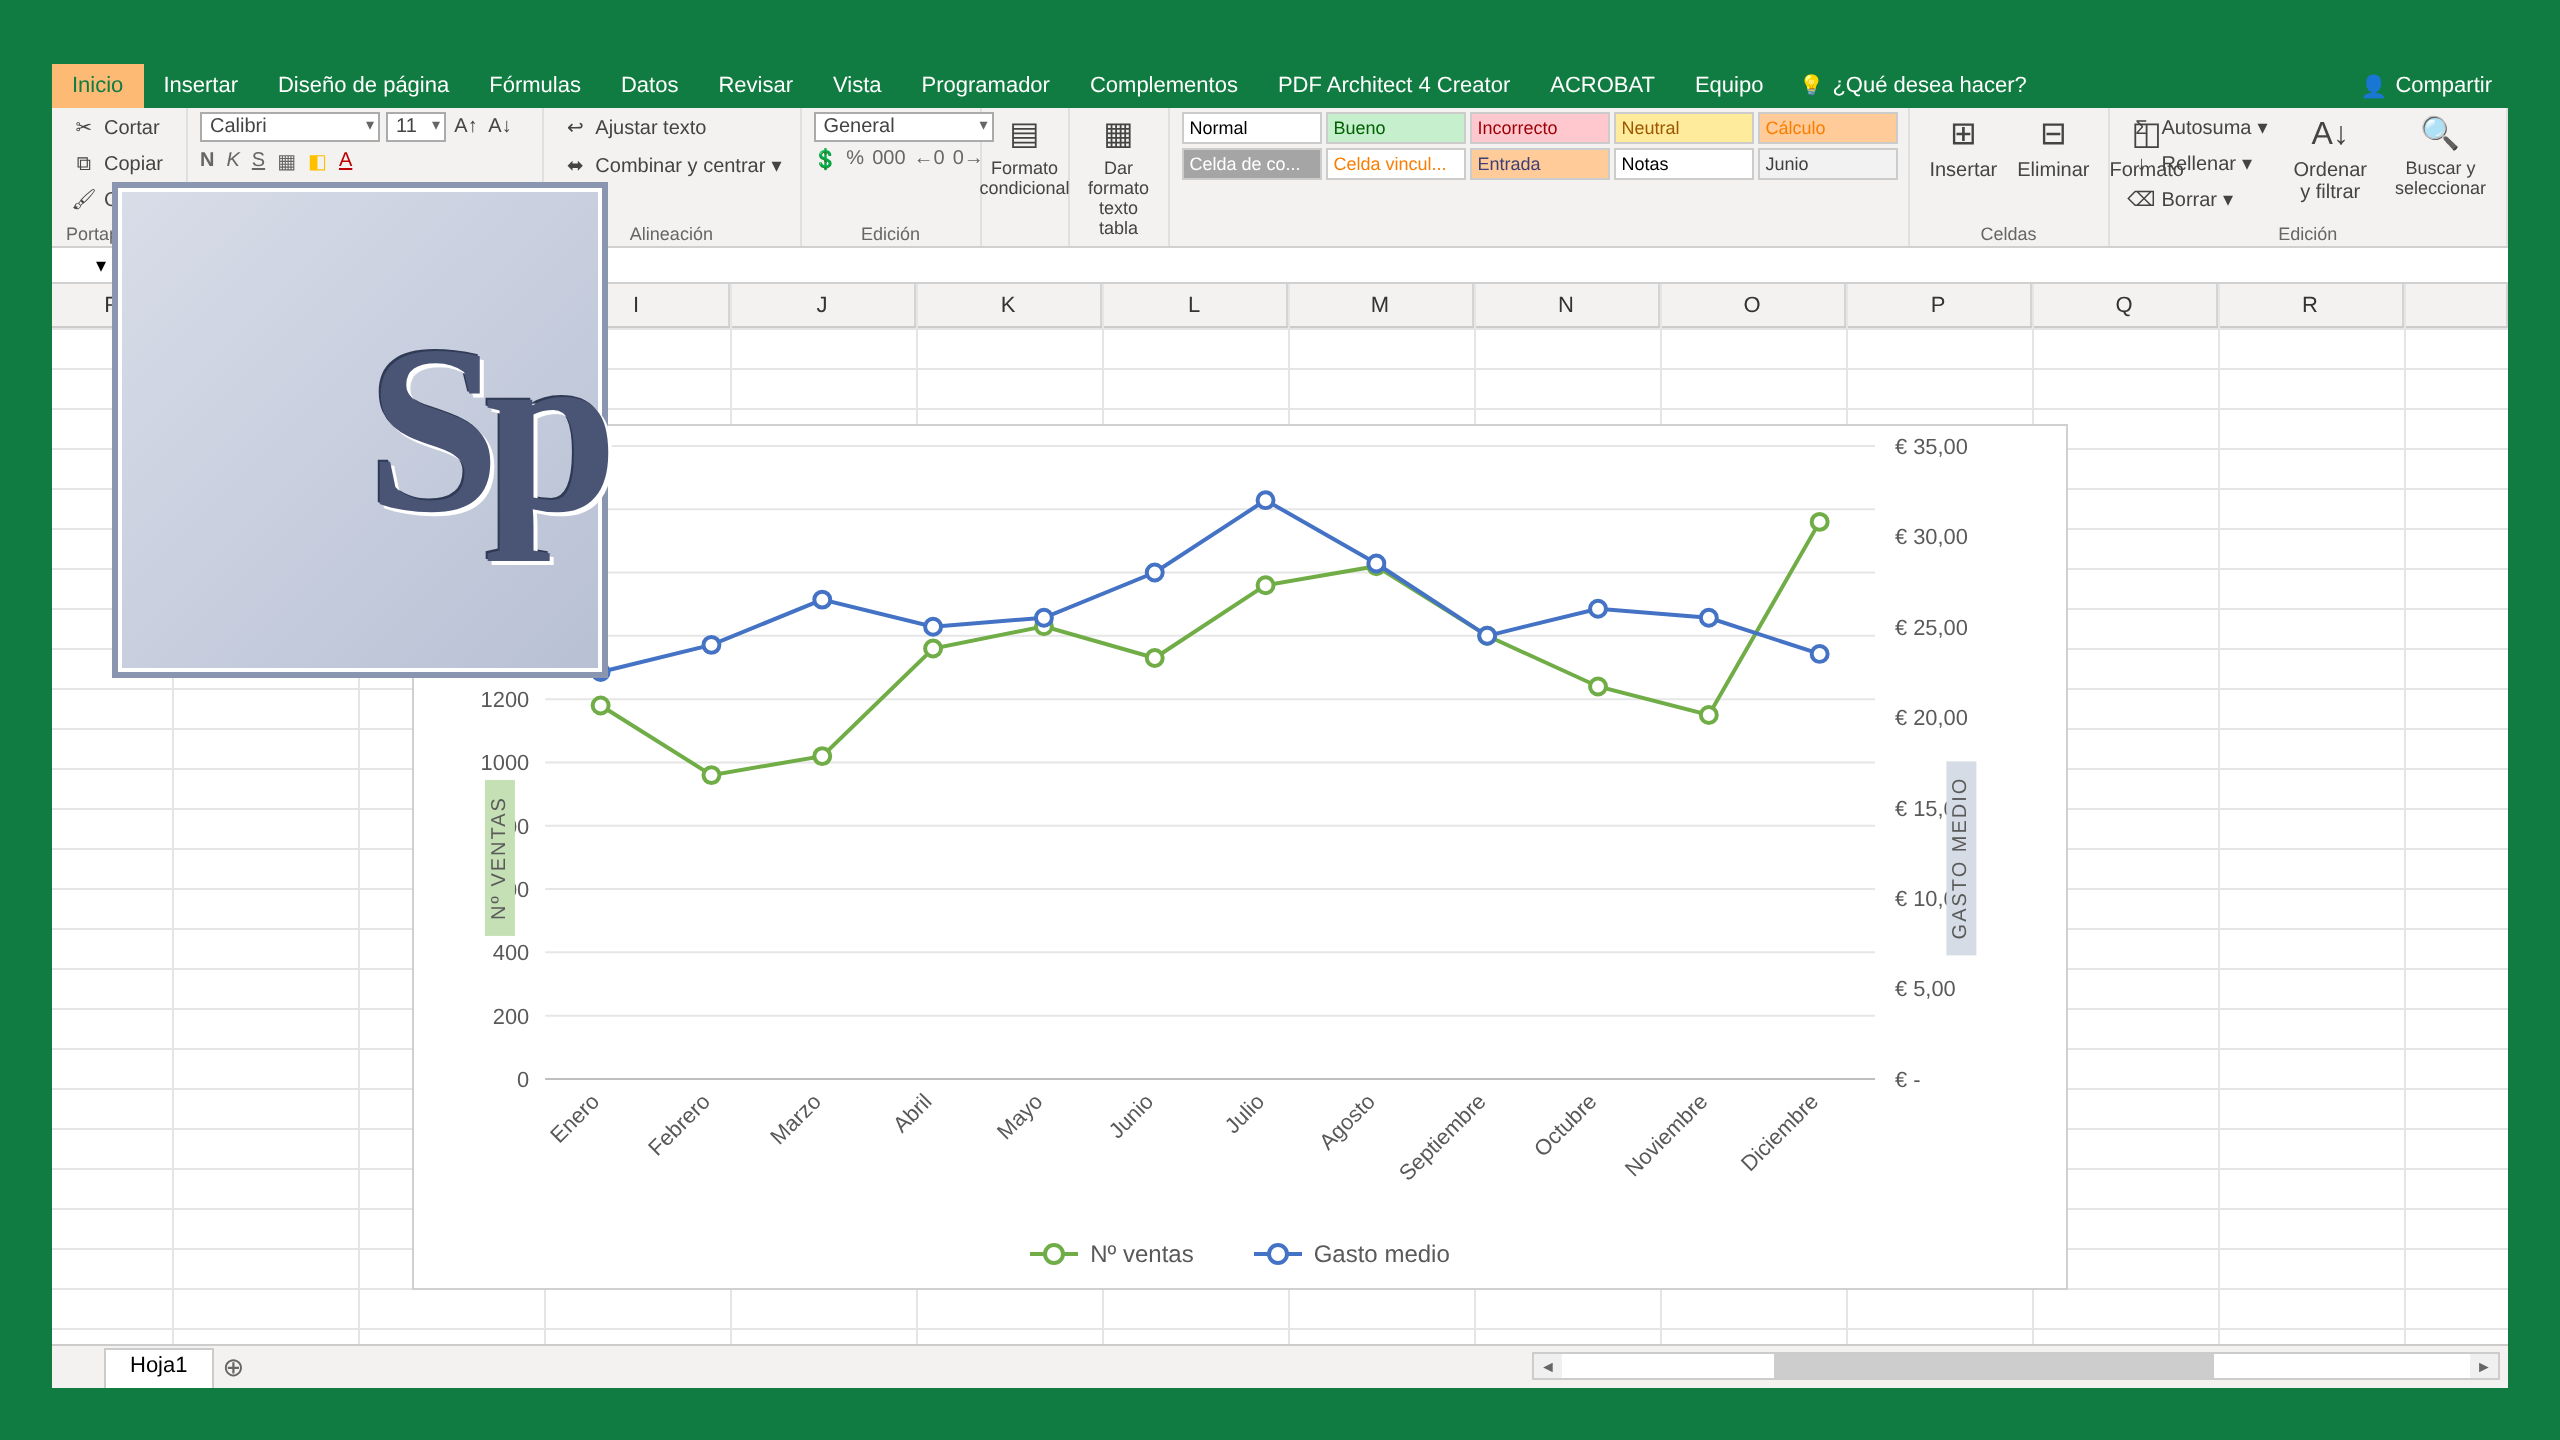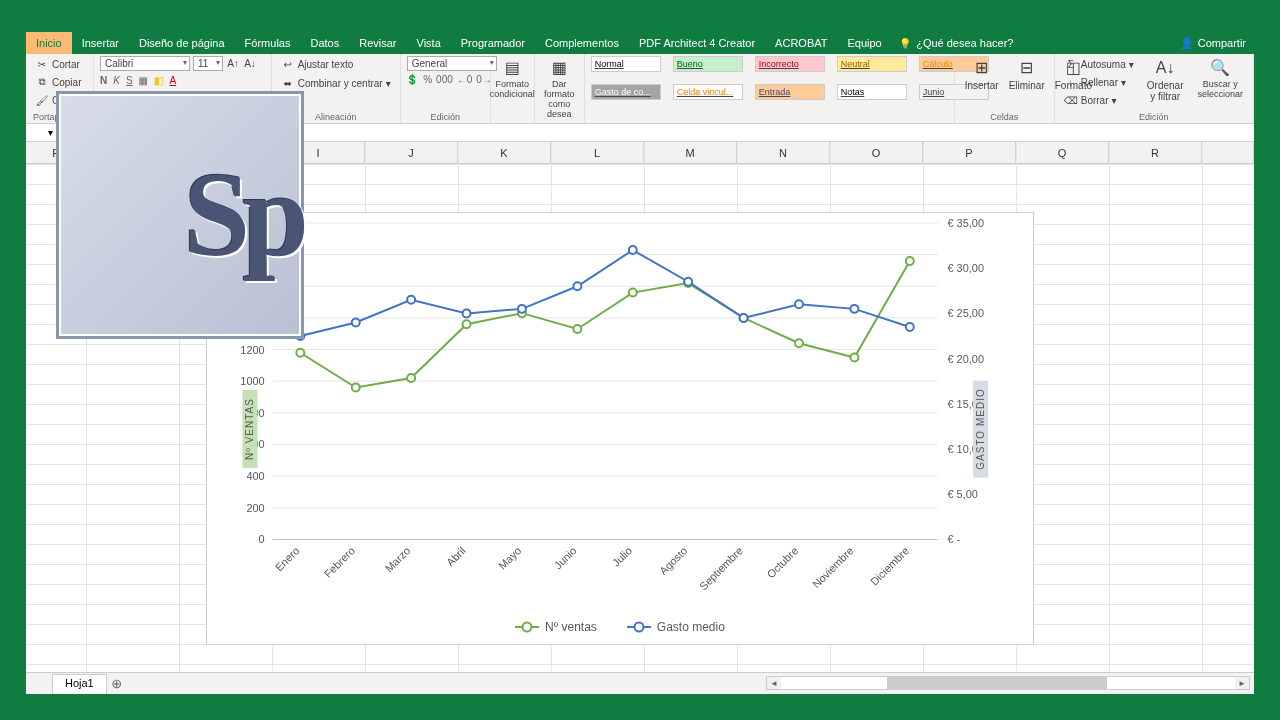--- a/index.html
+++ b/index.html
@@ -19,21 +19,21 @@
 .ribbon-group { border-right: 1px solid #e0e0e0; padding: 2px 6px 0 6px; display: flex; flex-direction: column; justify-content: space-between; }
 .ribbon-group-label { text-align: center; font-size: 9px; color: #666; padding-bottom: 1px; }
 .rg-content { flex: 1; display: flex; align-items: flex-start; gap: 4px; }
 .chunk { display: flex; flex-direction: column; gap: 2px; }
 .btn-small { padding: 1px 3px; white-space: nowrap; display: flex; align-items: center; gap: 3px; }
 .icon-box { width: 14px; height: 14px; display: inline-flex; align-items: center; justify-content: center; font-size: 10px; }
 .big-btn { display: flex; flex-direction: column; align-items: center; justify-content: center; padding: 2px 4px; text-align: center; line-height: 1.1; gap: 2px; }
 .big-icon { width: 20px; height: 20px; font-size: 16px; display:flex; align-items:center; justify-content:center; }
 .combo { border: 1px solid #ababab; background: #fff; font-size: 10px; padding: 1px 10px 1px 4px; position: relative; }
 .combo::after { content:"▾"; position:absolute; right:2px; top:1px; font-size:8px; color:#666; }
-.styles-grid { display: grid; grid-template-columns: repeat(3, 70px); grid-auto-rows: 16px; gap: 12px; text-decoration: underline; }
+.styles-grid { display: grid; grid-template-columns: repeat(3, 70px); grid-auto-rows: 16px; gap: 2px; }
 .style-cell { border: 1px solid #ccc; font-size: 9px; padding: 0 3px; display:flex; align-items:center; overflow:hidden; white-space:nowrap; }
 
 
 .overlay-sp { position: absolute; left: 30px; top: 27px; width: 248px; height: 248px; border: 3px solid #8a95b0; background: linear-gradient(135deg,#d8dde8,#b8c0d4); display:flex; align-items:center; justify-content:flex-end; z-index: 50; box-shadow: 0 0 0 2px #fff inset; margin-top: 32px; }
 .overlay-sp .sp-text { font-family: Georgia, serif; font-size: 120px; font-weight: bold; color: #4a5576; text-shadow: 2px 2px 0 #fff, -1px -1px 0 #2f3a55; letter-spacing:-8px; }
 
 
 .formula-strip { height: 18px; border-bottom: 1px solid #d0d0d0; display:flex; align-items:center; font-size:10px; }
 .name-box { width: 50px; border-right:1px solid #d0d0d0; text-align:center; padding: 1px 0; }
 
@@ -174,33 +174,33 @@
 
     <div class="ribbon-group" style="width:44px">
       <div class="big-btn">
         <div class="big-icon">▤</div>
         <span style="font-size:9px">Formato condicional</span>
       </div>
     </div>
     <div class="ribbon-group" style="width:50px">
       <div class="big-btn">
         <div class="big-icon">▦</div>
-        <span style="font-size:9px">Dar formato como desea</span>
+        <span style="font-size:9px">Dar formato texto tabla</span>
       </div>
     </div>
 
     <div class="ribbon-group" style="width:370px">
       <div class="rg-content">
         <div class="styles-grid" id="styles-grid" style="grid-template-columns: repeat(5, 70px);">
             <div class="style-cell" style="background: rgb(255, 255, 255); color: rgb(0, 0, 0);">Normal</div>
             <div class="style-cell" style="background: rgb(198, 239, 206); color: rgb(0, 97, 0);">Bueno</div>
             <div class="style-cell" style="background: rgb(255, 199, 206); color: rgb(156, 0, 6);">Incorrecto</div>
             <div class="style-cell" style="background: rgb(255, 235, 156); color: rgb(156, 87, 0);">Neutral</div>
             <div class="style-cell" style="background: rgb(255, 204, 153); color: rgb(250, 125, 0);">Cálculo</div>
-            <div class="style-cell" style="background: rgb(165, 165, 165); color: rgb(255, 255, 255);">Gasto de co...</div>
+            <div class="style-cell" style="background: rgb(165, 165, 165); color: rgb(255, 255, 255);">Celda de co...</div>
             <div class="style-cell" style="background: rgb(255, 255, 255); color: rgb(250, 125, 0);">Celda vincul...</div>
             <div class="style-cell" style="background: rgb(255, 204, 153); color: rgb(63, 63, 118);">Entrada</div>
             <div class="style-cell" style="background: rgb(255, 255, 255); color: rgb(0, 0, 0);">Notas</div>
             <div class="style-cell" style="background: rgb(242, 242, 242); color: rgb(63, 63, 63);">Junio</div>
           </div>
       </div>
     </div>
 
     <div class="ribbon-group" style="width:100px">
       <div class="rg-content" style="gap:2px">

